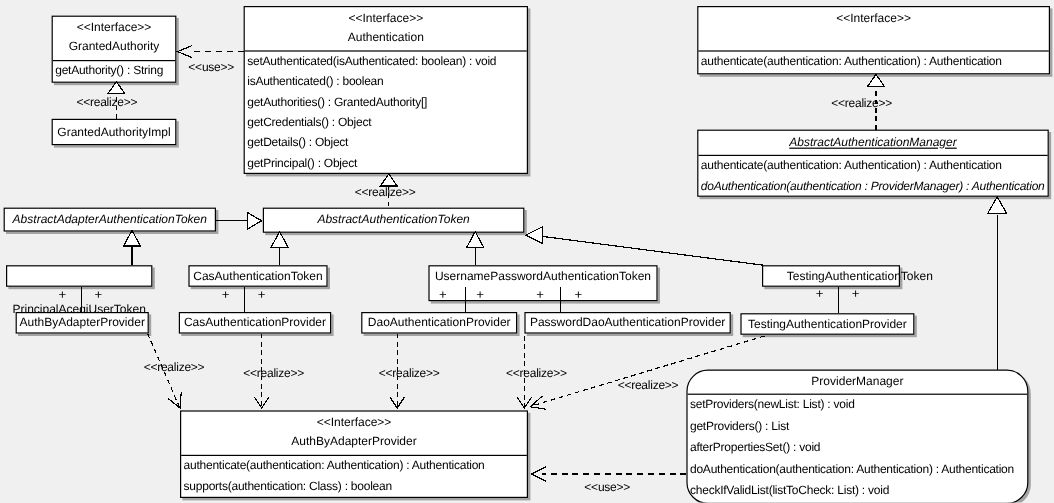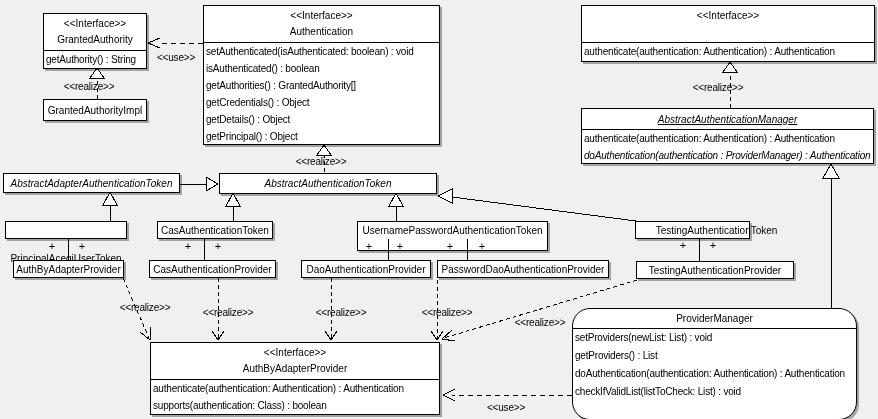--- a/index.html
+++ b/index.html
@@ -114,40 +114,41 @@
   </div>
 
   <div class="uml-box" style="left:301px;top:260px;width:130px;height:18px;">
     <div class="t1" style="height:16px;">DaoAuthenticationProvider</div>
   </div>
 
   <div class="uml-box" style="left:437px;top:260px;width:172px;height:18px;">
     <div class="t1" style="height:16px;">PasswordDaoAuthenticationProvider</div>
   </div>
 
-  <div class="uml-box" style="left:636px;top:261px;width:158px;height:18px;">
+  <div class="uml-box" style="left:617px;top:261px;width:145px;height:18px;">
     <div class="t1" style="height:16px;">TestingAuthenticationProvider</div>
   </div>
 
   <div class="uml-box" style="left:150px;top:342px;width:290px;height:73px;">
     <div class="t2" style="height:34px;">
       <div class="line">&lt;&lt;Interface&gt;&gt;</div>
       <div class="line">AuthByAdapterProvider</div>
     </div>
     <div class="methods">
       <div class="m">authenticate(authentication: Authentication) : Authentication</div>
       <div class="m">supports(authentication: Class) : boolean</div>
     </div>
   </div>
 
   <div class="uml-box" style="left:572px;top:308px;width:285px;height:112px;border-radius:18px;">
     <div class="t1" style="height:19px;">ProviderManager</div>
     <div class="methods">
       <div class="m lh18">setProviders(newList: List) : void</div>
       <div class="m lh18">getProviders() : List</div>
+      <div class="m lh18">afterPropertiesSet() : void</div>
       <div class="m lh18">doAuthentication(authentication: Authentication) : Authentication</div>
       <div class="m lh18">checkIfValidList(listToCheck: List) : void</div>
     </div>
   </div>
 
   <svg class="wires" width="878" height="419" viewBox="0 0 878 419">
 
     <g>
       <line x1="203" y1="43" x2="161" y2="43" stroke="#000" stroke-dasharray="5,4"></line>
       <polyline points="160,38 148,43 160,48" fill="none" stroke="#000"></polyline>

